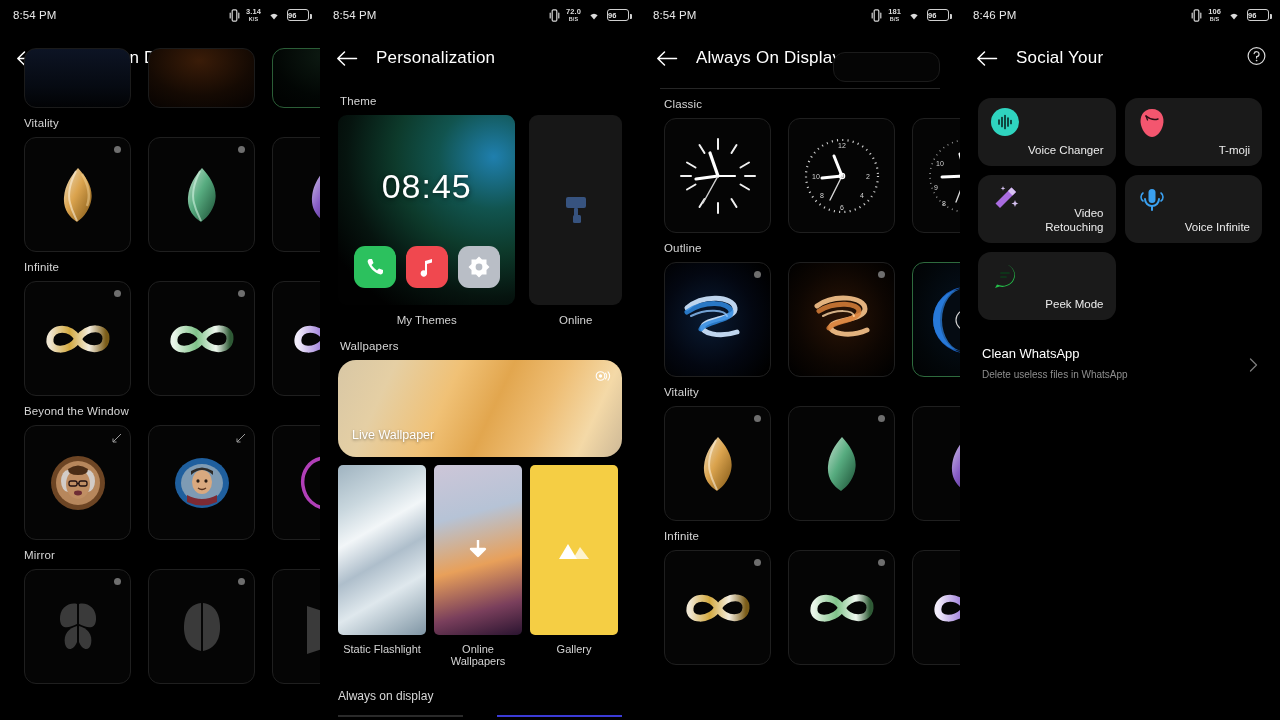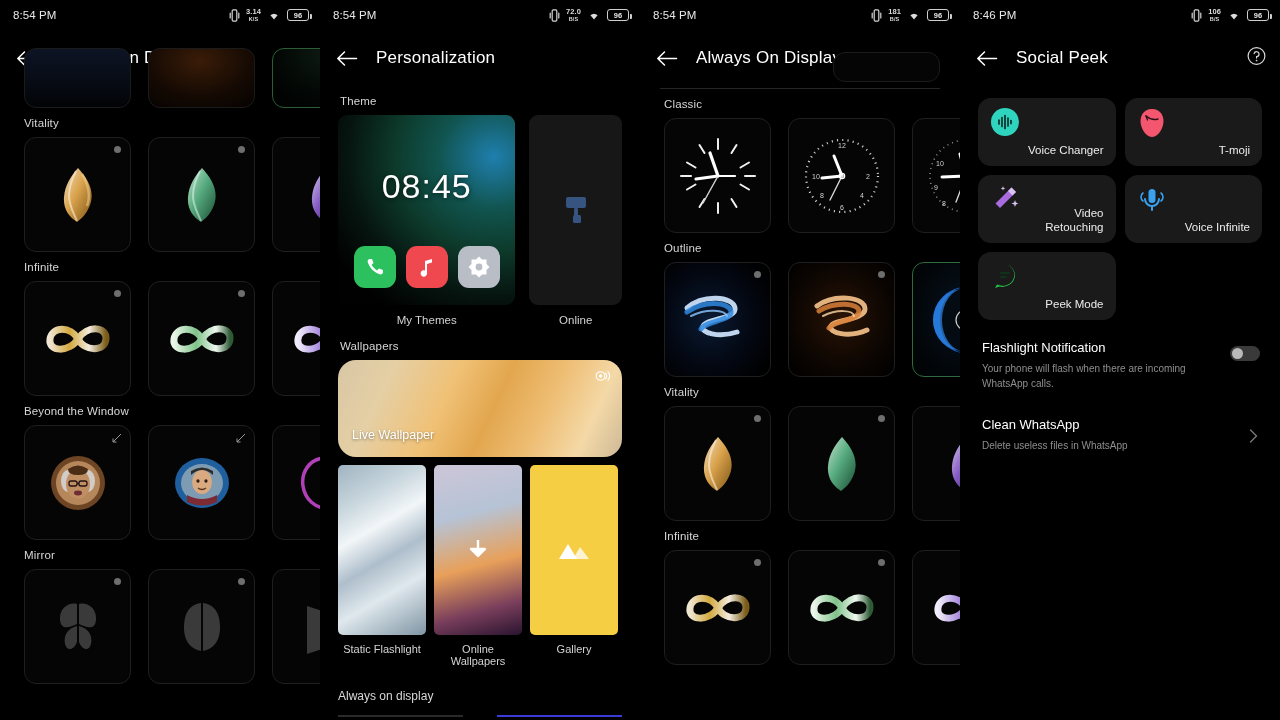--- a/index.html
+++ b/index.html
@@ -28,21 +28,21 @@
     font-size: 11.5px;
     letter-spacing: .1px;
   }
   .sb-right { display: flex; align-items: center; gap: 6px; }
   .sb-speed { display:flex; flex-direction:column; align-items:center; line-height:1; }
   .sb-speed .num { font-size: 7.5px; font-weight: 700; color:#dcdcdc; }
   .sb-speed .unit { font-size: 5.5px; font-weight: 700; color:#dcdcdc; margin-top:1px;}
   .batt {
     border: 1.3px solid #cfcfcf; border-radius: 3px;
     width: 22px; height: 12px; position: relative;
-    display:flex; align-items:center; justify-content:center;
+    display:flex; align-items:center; justify-content:flex-start;
     font-size: 7.5px; font-weight:700; color:#e6e6e6;
   }
   .batt:after{
     content:""; position:absolute; right:-3.5px; top:3.5px;
     width:2px; height:5px; background:#cfcfcf; border-radius:0 1px 1px 0;
   }
 
   
   .appbar {
     height: 56px; display: flex; align-items: center;
@@ -715,21 +715,21 @@
         </span>
       </span>
     </div>
 
     <div class="appbar">
       <span class="icon-btn">
         <svg width="22" height="17" viewBox="0 0 22 17">
           <path d="M20.5 8.5 H2 M8.5 2 L1.8 8.5 L8.5 15" fill="none" stroke="#fff" stroke-width="1.5" stroke-linecap="round" stroke-linejoin="round"></path>
         </svg>
       </span>
-      <span class="title">Social Peek</span>
+      <span class="title">Social Your</span>
       <span class="help-btn">
         <svg width="19" height="19" viewBox="0 0 19 19">
           <circle cx="9.5" cy="9.5" r="8.4" fill="none" stroke="#d8d8d8" stroke-width="1.2"></circle>
           <path d="M7.1 7.2 A2.5 2.5 0 1 1 9.6 10.2 L9.6 11.6" fill="none" stroke="#d8d8d8" stroke-width="1.2" stroke-linecap="round"></path>
           <circle cx="9.6" cy="14" r="0.85" fill="#d8d8d8"></circle>
         </svg>
       </span>
     </div>
 
     <div class="st-grid">
@@ -790,27 +790,20 @@
           <svg width="30" height="30" viewBox="0 0 30 30">
             <path d="M15 3 A12 11 0 1 1 7 23.6 L5 27 L9.5 25.6 A12 11 0 0 0 15 3 Z" fill="#24c04a"></path>
             <path d="M11 12 H19 M11 16 H16" stroke="#0b3d1a" stroke-width="1.7" stroke-linecap="round"></path>
           </svg>
         </span>
         <span class="st-label">Peek Mode</span>
       </div>
 
     </div>
 
-    <div class="st-setting">
-      <div class="st-title">Flashlight Notification</div>
-      <div class="st-sub">Your phone will flash when there are incoming WhatsApp calls.</div>
-      <span class="toggle">
-        <span class="knob"></span>
-      </span>
-    </div>
 
     <div class="st-setting" style="padding-top:26px">
       <div class="st-title">Clean WhatsApp</div>
       <div class="st-sub">Delete useless files in WhatsApp</div>
       <span class="chev">
         <svg width="9" height="14" viewBox="0 0 9 14">
             <path d="M1.5 1 L7.5 7 L1.5 13" fill="none" stroke="#7b7b7b" stroke-width="1.3" stroke-linecap="round" stroke-linejoin="round"></path>
           </svg>
       </span>
     </div>

